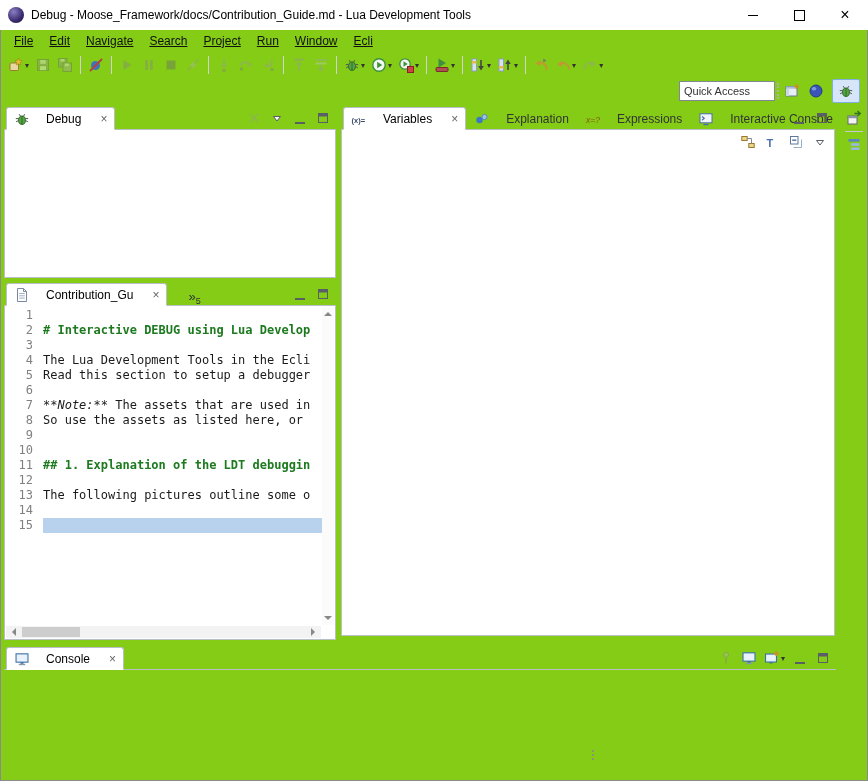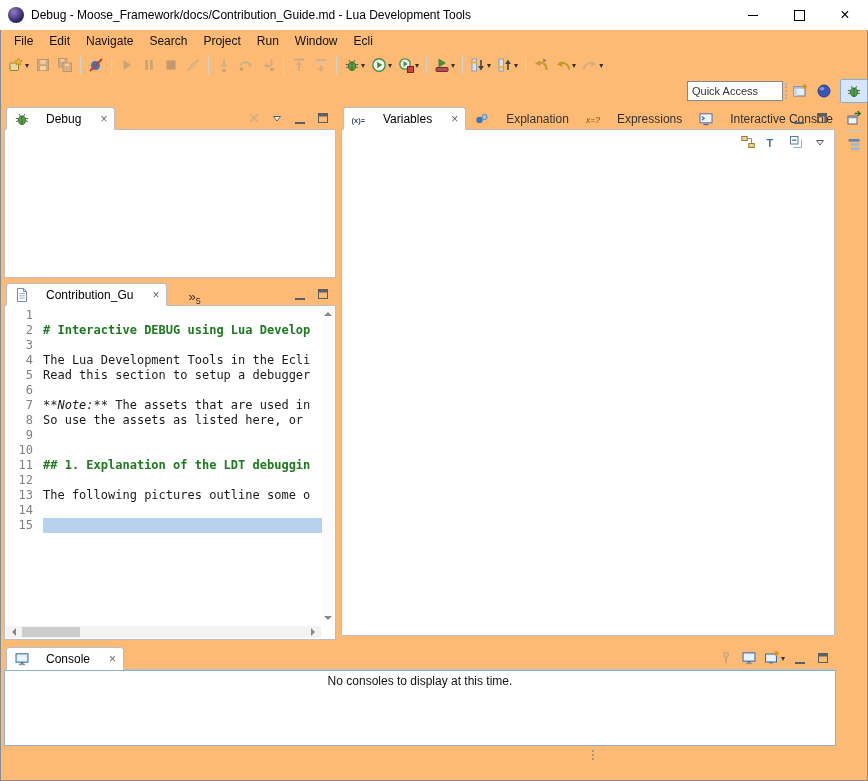--- a/index.html
+++ b/index.html
@@ -1,41 +1,41 @@
 <!DOCTYPE html>
 <html style="--mdh: #1d7a1f; --sel: #b8d2ee;"><head>
 <meta charset="utf-8">
 <style>
   html,body{margin:0;padding:0;background:#d8d8d8;}
-  .window{position:relative;width:868px;height:781px;background:#fdba74;
+  .window{position:relative;width:868px;height:781px;background:#84cc16;
     font-family:"Liberation Sans",sans-serif;font-size:12px;color:#111;
     box-shadow:inset 0 0 0 1px #8a8a8a;overflow:hidden;}
   
   .titlebar{position:absolute;top:0;left:0;right:0;height:30px;background:#fff;
     display:flex;align-items:center;padding-left:8px;box-sizing:border-box;}
   .app-icon{width:16px;height:16px;border-radius:50%;flex:none;margin-right:7px;
     background:radial-gradient(circle at 35% 30%, #8d7ec4, #3a2a6e 60%, #17123a);}
   .title{font-size:12px;color:#000;white-space:nowrap;}
   .win-controls{margin-left:auto;display:flex;height:30px;}
   .win-btn{width:46px;height:30px;display:flex;align-items:center;justify-content:center;}
   .glyph-min{width:10px;height:1px;background:#000;display:block;}
   .glyph-max{width:9px;height:9px;border:1px solid #000;display:block;}
   .glyph-close{font-size:16px;line-height:1;color:#000;}
   
   .menubar{position:absolute;top:30px;left:0;right:0;height:22px;display:flex;align-items:center;padding-left:6px;}
-  .menu-item{padding:0 8px;height:22px;line-height:22px;color:#111;}
+  .menu-item{padding:0 8px;height:22px;line-height:22px;color:#111;text-decoration:underline;}
   .toolbar{position:absolute;top:52px;left:0;right:0;height:26px;display:flex;align-items:center;padding-left:5px;}
   .tbtn{height:22px;display:flex;align-items:center;padding:0 2px;margin:0 1px;}
   .tb-sep{width:1px;height:18px;background:#d2d2d2;margin:0 4px;flex:none;}
   .icon{width:16px;height:16px;display:inline-flex;flex:none;}
   .icon.disabled{filter:grayscale(1);opacity:.4;}
   .dd{font-size:8px;color:#333;margin-left:1px;}
   
   .quickrow{position:absolute;top:78px;left:0;right:0;height:26px;display:flex;align-items:center;
-    justify-content:flex-end;gap:2px;}
+    justify-content:flex-end;padding-right:8px;gap:2px;}
   .quick-access{width:86px;height:18px;border:1px solid #828790;background:#fff;
     font-family:"Liberation Sans",sans-serif;font-size:11px;color:#333;padding:0 4px;}
   .qa-handle{width:3px;height:16px;border-left:2px dotted #b0b0b0;}
   .persp-btn{width:26px;height:22px;display:flex;align-items:center;justify-content:center;border:1px solid transparent;}
   .persp-btn.active{background:#d6e6f8;border-color:#7fb0e0;border-radius:2px;}
   
   .panel{position:absolute;}
   .tabbar{position:relative;height:24px;border-bottom:1px solid #b9bec7;box-sizing:border-box;
     display:flex;align-items:flex-end;padding-left:2px;}
   .tab{display:inline-flex;align-items:center;gap:16px;height:23px;padding:0 7px;box-sizing:border-box;
@@ -590,23 +590,20 @@
             </svg>
           </span>
         <span class="icon">
             <svg viewBox="0 0 16 16" width="16" height="16">
               <rect x="3.5" y="3.5" width="9" height="9" fill="none" stroke="#5a5f66"></rect>
               <rect x="3.5" y="3.5" width="9" height="3" fill="#5a5f66"></rect>
             </svg>
           </span>
       </div>
     </div>
-    <div class="pcontent">
-      <div class="console-msg">No consoles to display at this time.</div>
-    </div>
   </div>
 
   <div id="right-strip">
     <span class="icon">
         <svg viewBox="0 0 16 16" width="16" height="16">
           <rect x="2" y="6" width="9" height="8" fill="#f2f2f2" stroke="#666677"></rect>
           <rect x="2" y="6" width="9" height="2.2" fill="#8a93a8"></rect>
           <path d="M8.5 3.5h5.5M11.5 1l2.8 2.5-2.8 2.5" fill="none" stroke="#2f6e22" stroke-width="1.3"></path>
         </svg>
       </span>

